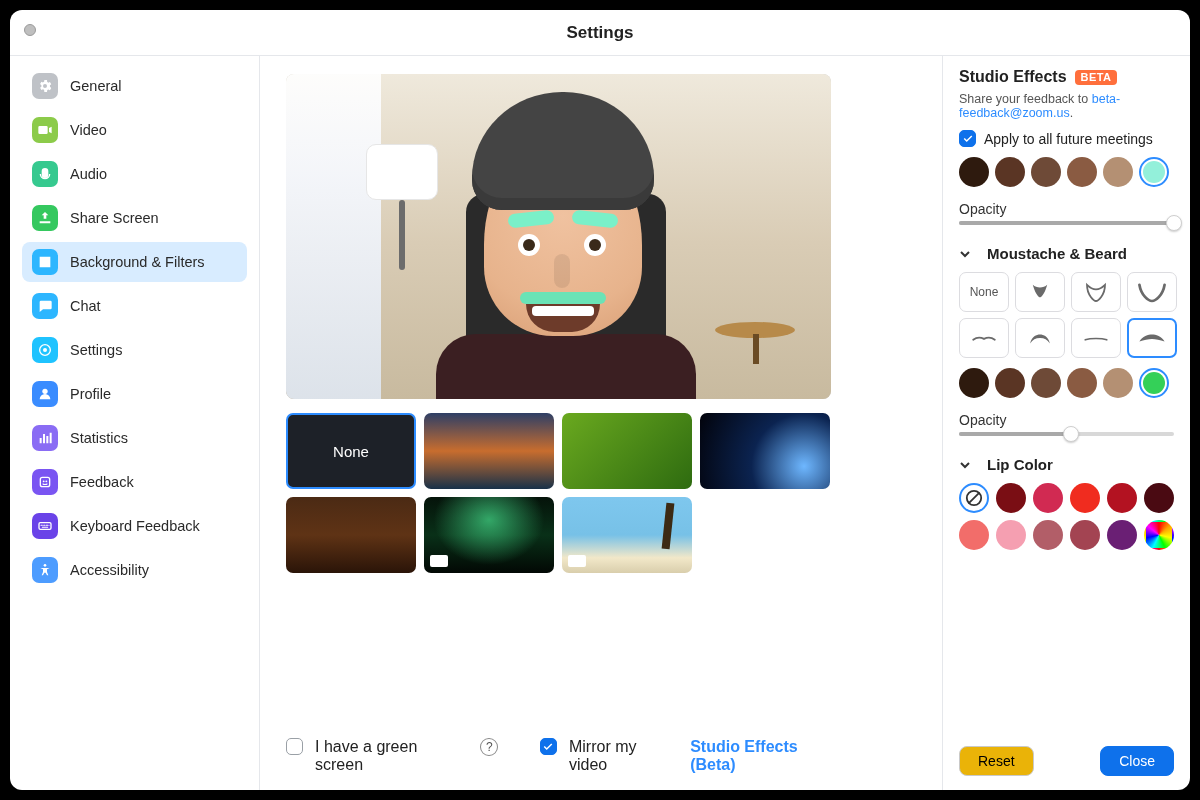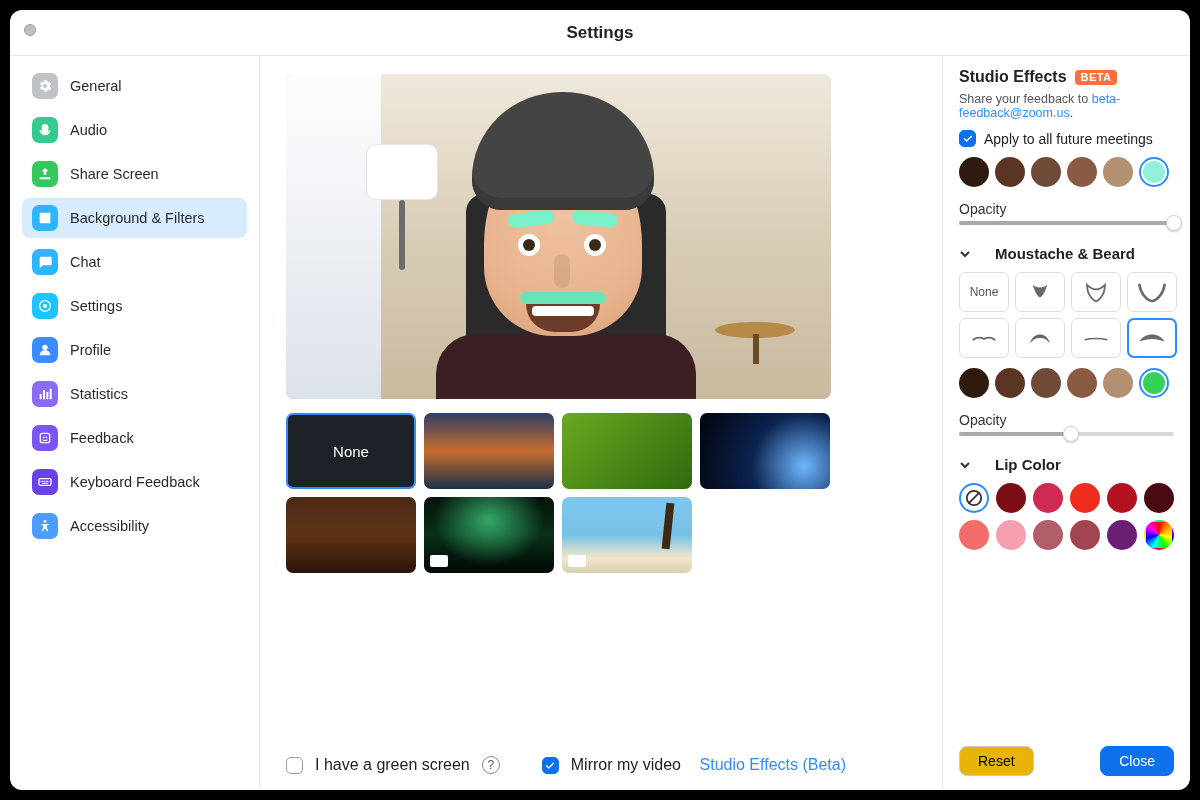--- a/index.html
+++ b/index.html
@@ -67,42 +67,42 @@
   .thumb .vid-badge{position:absolute;left:6px;bottom:6px;width:18px;height:12px;background:#fff;border-radius:2px}
   .th-bridge{background:linear-gradient(180deg,#2e3f66 0%,#c86d2e 50%,#183149 100%)}
   .th-grass{background:linear-gradient(135deg,#6aa91f 0%,#2e6b10 100%)}
   .th-earth{background:radial-gradient(circle at 80% 70%,#6eb7ff 0%,#0b2350 45%,#02030b 100%)}
   .th-hall{background:linear-gradient(180deg,#4b2a14 0%,#5f3315 50%,#2a1408 100%)}
   .th-aurora{background:linear-gradient(180deg,#05130a 0%,#093018 50%,#020804 100%)}
   .th-aurora::after{content:"";position:absolute;inset:0;background:radial-gradient(ellipse at 50% 30%,rgba(80,255,160,.6),transparent 60%)}
   .th-beach{background:linear-gradient(180deg,#7ec7ee 0%,#77c1e7 50%,#f2e8c9 80%,#d9ceac 100%)}
   .th-beach::after{content:"";position:absolute;right:20px;top:6px;width:8px;height:46px;background:#3c2a14;transform:rotate(6deg)}
   
-  .bottom{margin-top:auto;display:flex;align-items:flex-end;gap:12px;padding:8px 0 2px;width:560px}
+  .bottom{margin-top:auto;display:flex;align-items:flex-start;gap:12px;padding:8px 0 2px;width:560px}
   .chk{width:17px;height:17px;border:1.4px solid #9aa0a6;border-radius:5px;display:inline-flex;align-items:center;justify-content:center;cursor:pointer;flex:0 0 17px}
   .chk.checked{background:var(--blue);border-color:var(--blue)}
   .chk.checked svg{width:12px;height:12px;fill:#fff}
   .helpq{width:18px;height:18px;border:1.3px solid #8a8a8a;border-radius:50%;display:flex;align-items:center;justify-content:center;font-size:12px;color:#555;cursor:pointer}
-  .bottom .seffects{margin-left:auto;color:var(--blue2);font-weight:400;cursor:pointer}
+  .bottom .seffects{margin-left:auto;color:var(--blue2);font-weight:700;cursor:pointer}
   
   .rpanel{width:248px;border-left:1px solid var(--border);padding:12px 16px 14px;display:flex;flex-direction:column;min-height:0;overflow:auto}
   .rtitle{display:flex;align-items:center;gap:8px}
   .rtitle h3{margin:0;font-size:16px;font-weight:800}
   .badge{background:var(--beta);color:#fff;font-size:11px;font-weight:700;padding:1.5px 6px;border-radius:4px;letter-spacing:.4px}
   .feedback{font-size:12.5px;color:#555;margin:6px 0 10px}
   .feedback a{color:var(--blue2);text-decoration:none}
   .apply-row{display:flex;align-items:center;gap:8px;font-size:14px;margin-bottom:10px}
   .swatches{display:flex;gap:6px;margin-bottom:10px;flex-wrap:wrap}
   .sw{width:30px;height:30px;border-radius:50%;cursor:pointer;border:2px solid transparent}
   .sw.sel{border-color:var(--blue2);padding:2px;background-clip:content-box}
   .lbl{font-size:14px;color:#333;margin:4px 0 4px}
   .slider{width:100%;height:4px;background:#d8d8d8;border-radius:3px;position:relative;margin-bottom:14px}
   .slider .fill{position:absolute;left:0;top:0;bottom:0;background:#a9a9a9;border-radius:3px}
   .slider .knob{position:absolute;top:-6px;width:16px;height:16px;border-radius:50%;background:#fff;border:1px solid #cfcfcf;box-shadow:0 1px 2px rgba(0,0,0,.2);cursor:pointer;transform:translateX(-50%)}
-  .section-h{display:flex;align-items:center;gap:24px;font-weight:700;font-size:15px;margin:6px 0 10px;cursor:pointer}
+  .section-h{display:flex;align-items:center;gap:16px;font-weight:700;font-size:15px;margin:6px 0 10px;cursor:pointer}
   .chev{width:12px;height:12px}
   .beard-grid{display:grid;grid-template-columns:repeat(4,50px);grid-auto-rows:40px;gap:6px;margin-bottom:10px}
   .beard{border:1px solid #dcdce0;border-radius:7px;display:flex;align-items:center;justify-content:center;cursor:pointer;background:#fff;color:#555;font-size:12px}
   .beard.sel{border:2.5px solid var(--blue2)}
   .beard svg{width:36px;height:26px;fill:#6a6a6a}
   .lip-grid{display:grid;grid-template-columns:repeat(6,30px);gap:7px;margin-bottom:10px}
   .lip-none{background:#fff;border:2.5px solid var(--blue2);border-radius:50%;display:flex;align-items:center;justify-content:center}
   .rainbow{background:conic-gradient(red,orange,yellow,lime,cyan,blue,magenta,red)}
   .rfooter{margin-top:auto;display:flex;justify-content:space-between;gap:10px;padding-top:8px}
   .btn{padding:6px 18px;border-radius:8px;font-size:14px;cursor:pointer;border:1px solid #c9c9c9;background:#eab308}
@@ -124,20 +124,28 @@
     <div class="sidebar" id="sidebar">
         <div class="sb-item">
           <span class="sb-icon" style="background:#BFC2C7">
             <svg viewBox="0 0 24 24">
               <path d="M19.4 13a7.5 7.5 0 000-2l2-1.6-2-3.4-2.4 1a7.3 7.3 0 00-1.7-1L15 3h-4l-.3 2.6a7.3 7.3 0 00-1.7 1l-2.4-1-2 3.4L6.6 11a7.5 7.5 0 000 2l-2 1.6 2 3.4 2.4-1c.5.4 1.1.7 1.7 1L11 21h4l.3-2.6c.6-.3 1.2-.6 1.7-1l2.4 1 2-3.4zM12 15a3 3 0 110-6 3 3 0 010 6z"></path>
             </svg>
           </span>
           <span>General</span>
         </div>
         <div class="sb-item">
+          <span class="sb-icon" style="background:#8CCB4A">
+            <svg viewBox="0 0 24 24">
+              <path d="M4 6h10a2 2 0 012 2v8a2 2 0 01-2 2H4a2 2 0 01-2-2V8a2 2 0 012-2zm14 3 4-2v10l-4-2z"></path>
+            </svg>
+          </span>
+          <span>Video</span>
+        </div>
+        <div class="sb-item">
           <span class="sb-icon" style="background:#36C98F">
             <svg viewBox="0 0 24 24">
               <path d="M12 3a5 5 0 00-5 5v5a5 5 0 0010 0V8a5 5 0 00-5-5zM4 12h2a6 6 0 0012 0h2a8 8 0 01-16 0z"></path>
             </svg>
           </span>
           <span>Audio</span>
         </div>
         <div class="sb-item">
           <span class="sb-icon" style="background:#35C85F">
             <svg viewBox="0 0 24 24">

